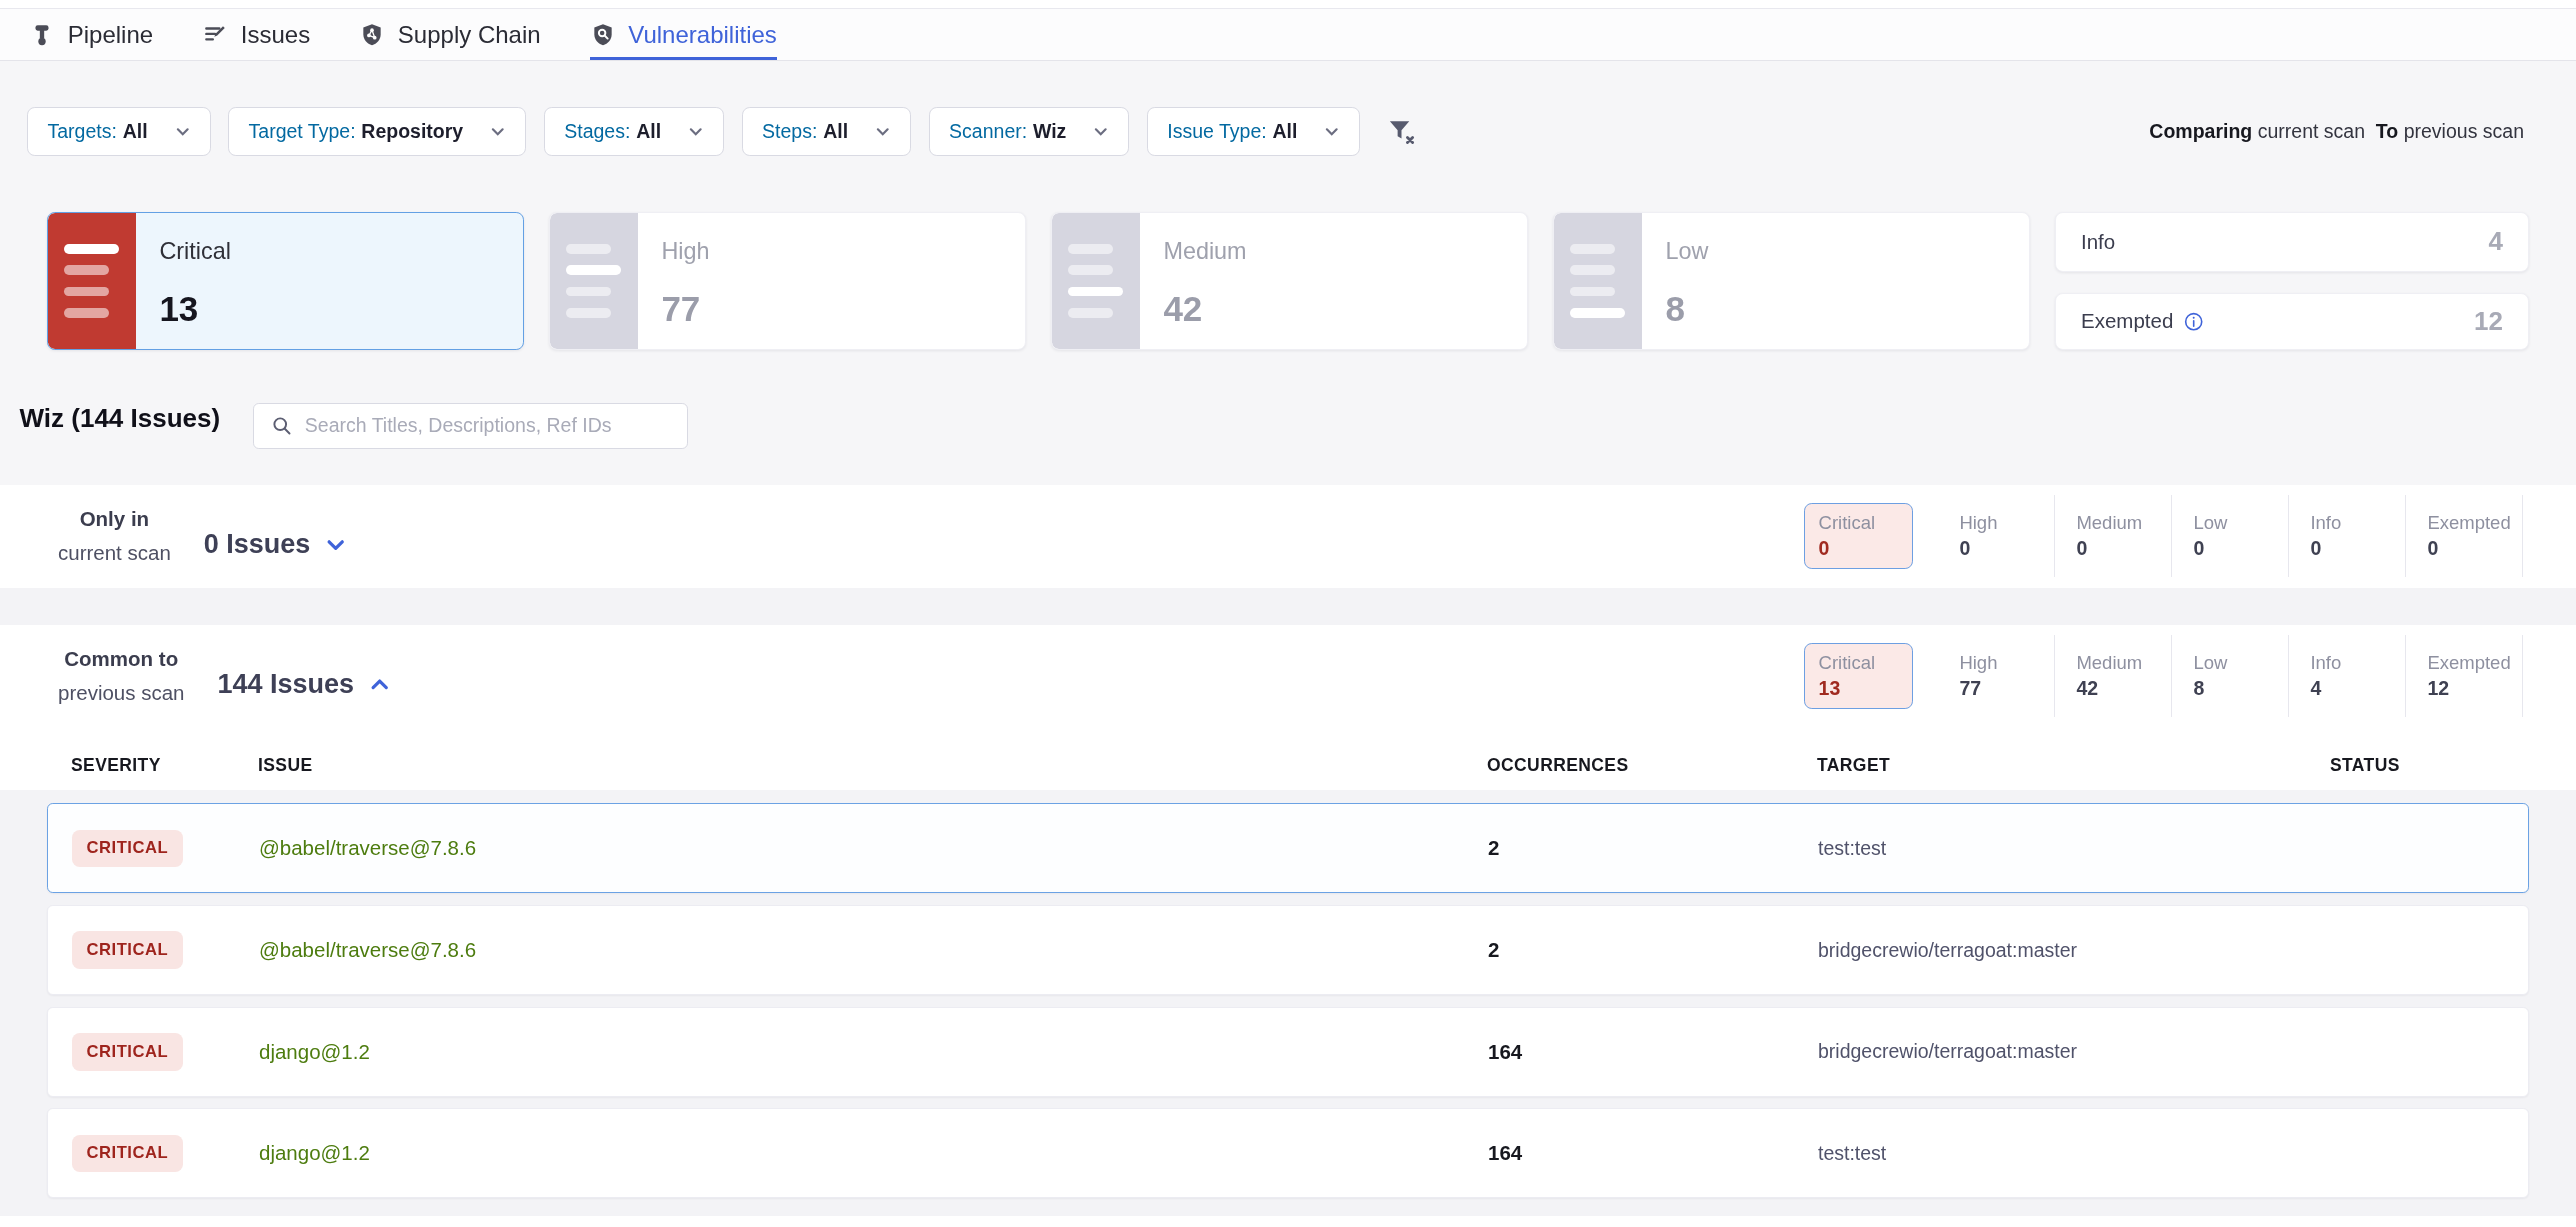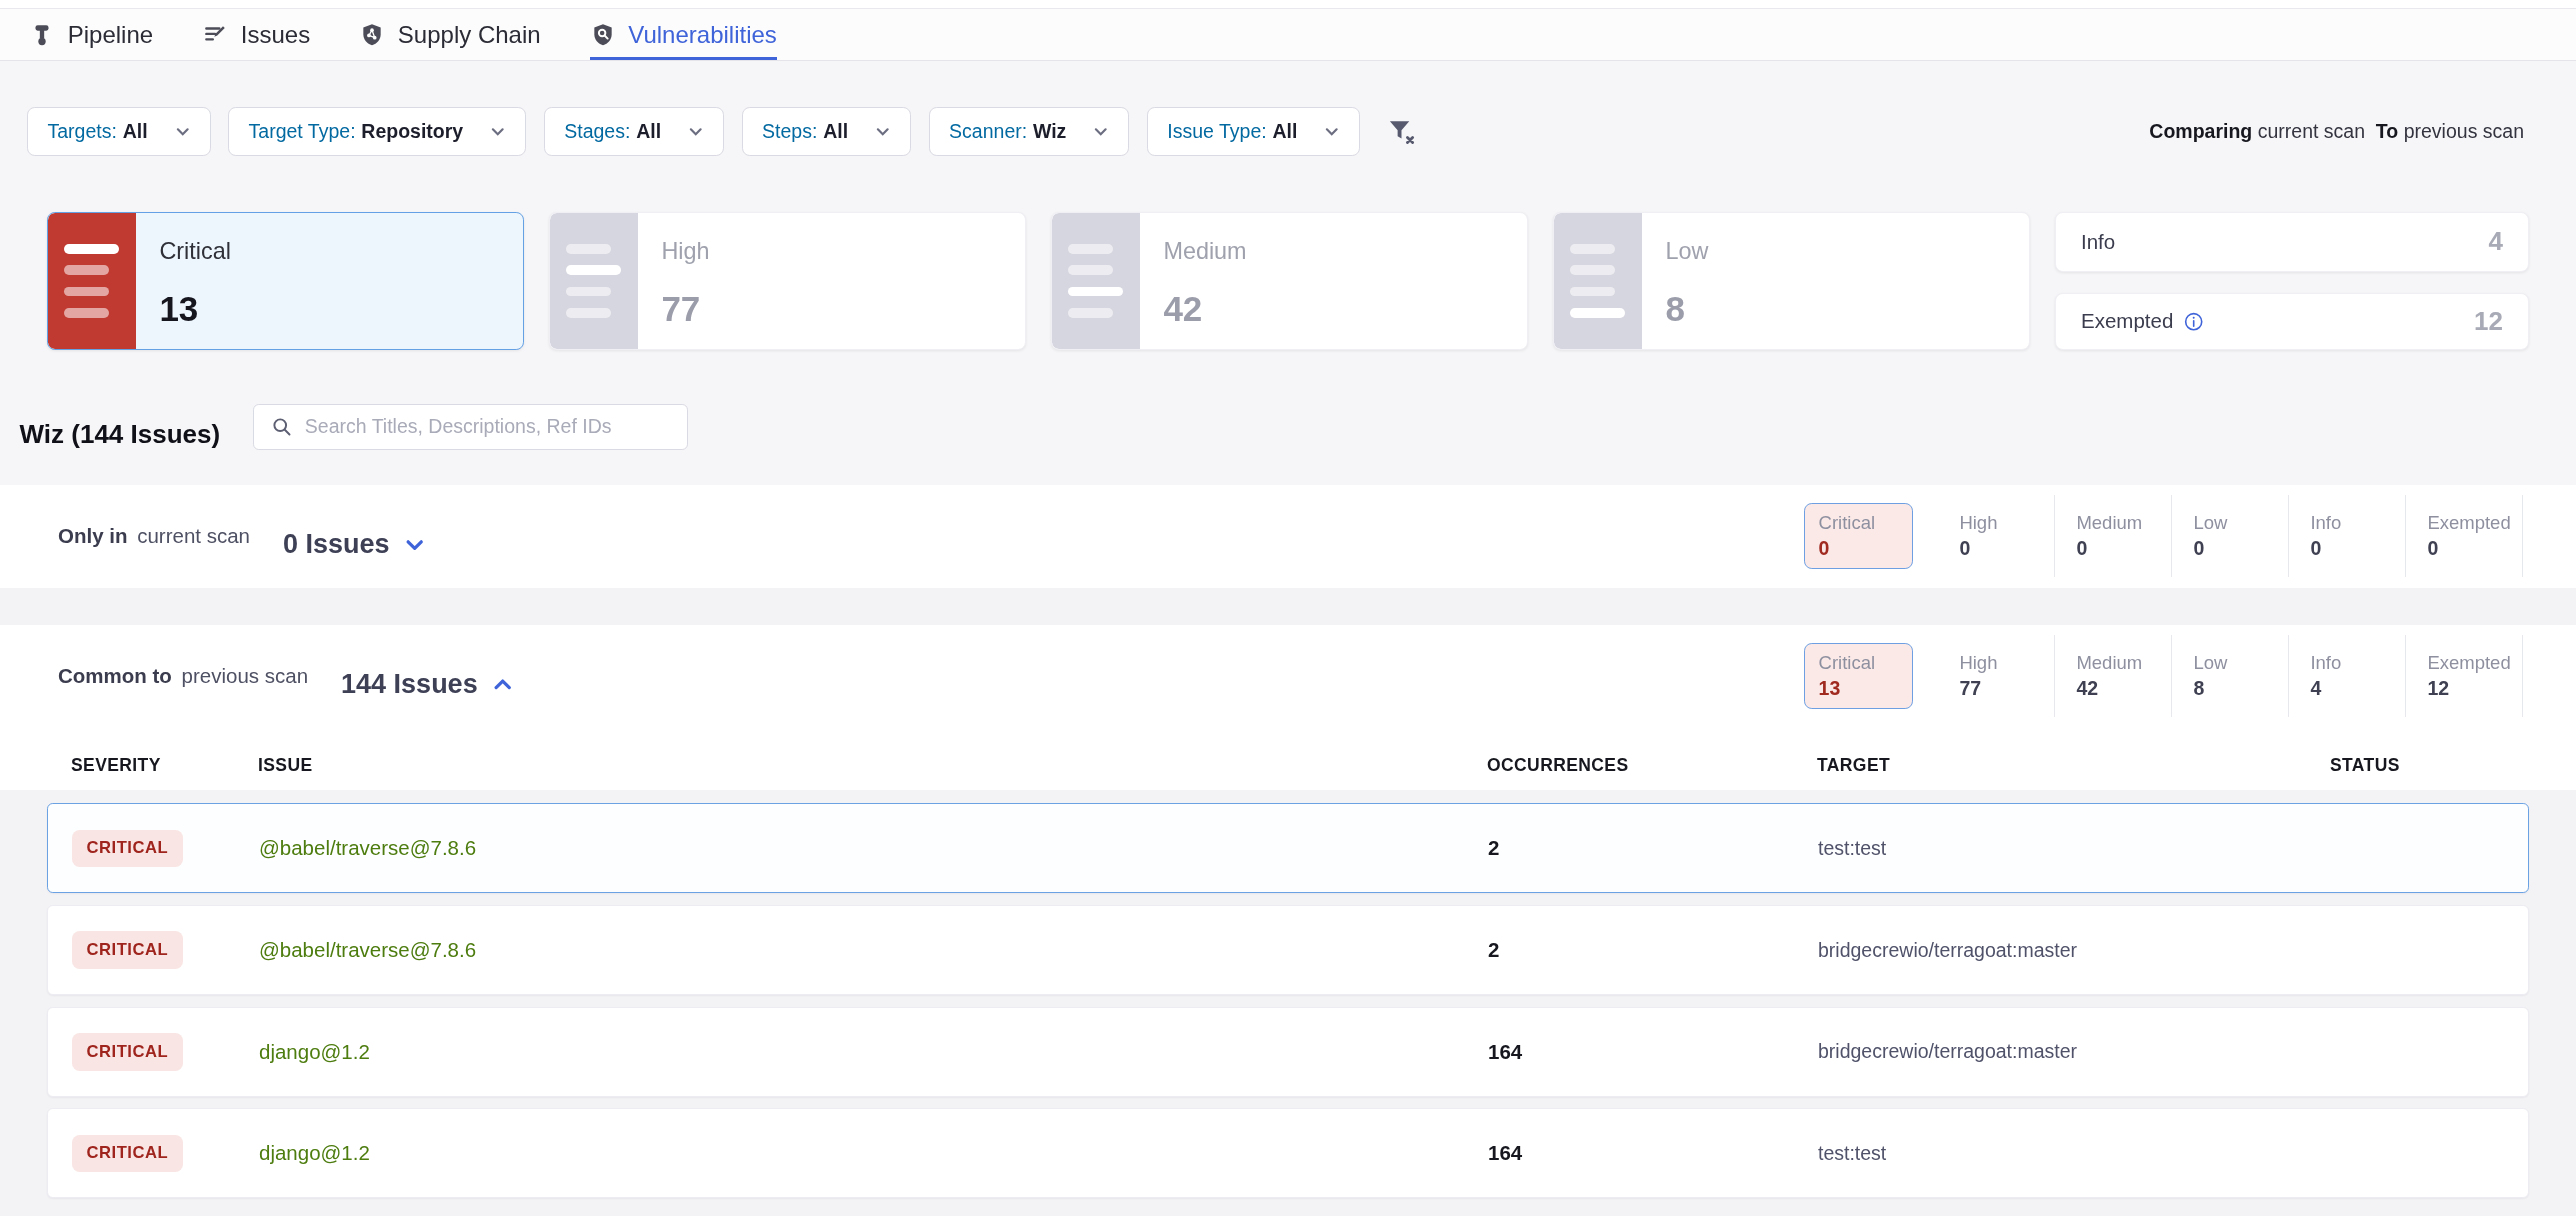--- a/index.html
+++ b/index.html
@@ -46,34 +46,34 @@
   .side-col { flex:0 0 474px; display:flex; flex-direction:column; gap:21.4px; }
   .side-card { background:#ffffff; border-radius:7.8px; box-shadow:0 1px 2.9px rgba(25,25,50,0.08);
     border:1px solid #efeff4; display:flex; align-items:center; padding:0 25px; cursor:pointer; }
   .side-card.info-card { height:60px; }
   .side-card.exempted-card { height:57px; }
   .side-label { font-size:20.5px; color:#3b3d4e; display:flex; align-items:center; gap:9.7px; }
   .side-label svg { width:21.4px; height:21.4px; }
   .side-value { margin-left:auto; font-size:26px; font-weight:700; color:#a8aab6; }
 
   
-  .wiz-row { display:flex; align-items:flex-end; gap:33px; margin:53px 27px 0 19.5px; height:47px; }
+  .wiz-row { display:flex; align-items:flex-start; gap:33px; margin:53px 27px 0 19.5px; height:47px; }
   .wiz-title { font-size:26px; font-weight:700; color:#101019; white-space:nowrap; }
   .search-box { display:flex; align-items:center; gap:11.7px; width:435px; height:46px; background:#ffffff;
     border:1px solid #d9dae3; border-radius:5.8px; padding:0 15.6px; }
   .search-box svg { width:23.4px; height:23.4px; flex:0 0 auto; }
   .search-box input { border:none; outline:none; flex:1; font-size:19.5px; color:#3c3e4e;
     font-family:"Liberation Sans", sans-serif; background:transparent; }
   .search-box input::placeholder { color:#a9abb8; }
 
   
   .section { background:#ffffff; height:103px; display:flex; align-items:center; padding:0 53px 0 58px; }
   .section.first { margin-top:35px; }
   .section-gap { height:37px; background:#f3f3f6; }
-  .sec-left { display:flex; align-items:center; gap:9.7px; font-size:20.5px; color:#4e5063; }
+  .sec-left { display:flex; align-items:center; gap:9.7px; font-size:20.5px; color:#4e5063;flex-direction:column; }
   .sec-left b { color:#3b3d4e; font-weight:700; }
   .sec-count { display:flex; align-items:center; gap:13.6px; margin-left:33px; cursor:pointer;margin-top:16px; }
   .sec-count .num { font-size:27px; font-weight:700; color:#3e4056; white-space:nowrap; }
   .sec-count svg { width:23.4px; height:23.4px; }
   .chips { margin-left:auto; display:flex; align-items:center; }
   .chip { width:109px; height:66px; border:1.9px solid #6d9fe2; background:#fbe9e7; border-radius:7.8px;
     display:flex; flex-direction:column; justify-content:center; gap:2.9px; padding-left:13.6px;
     margin-right:25px; cursor:pointer; }
   .chip-cell { width:117px; height:82px; border-right:1px solid #e7e7ee; display:flex; flex-direction:column;
     justify-content:center; gap:2.9px; padding-left:21.4px; cursor:pointer; }

